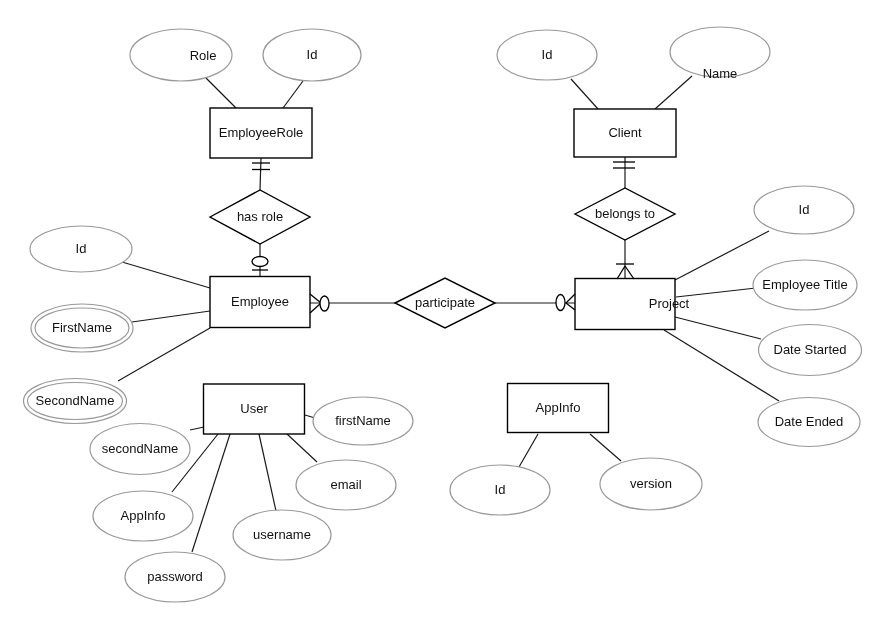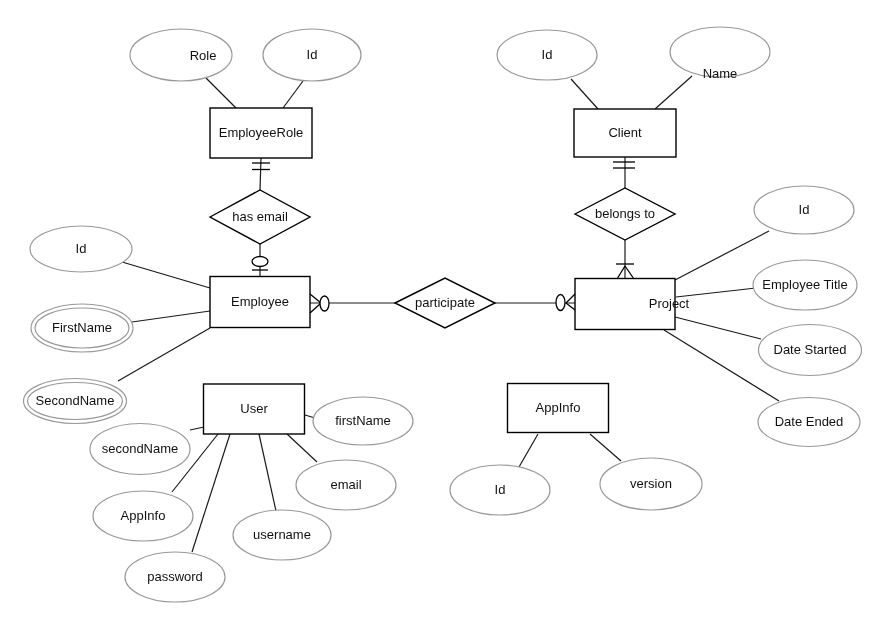--- a/index.html
+++ b/index.html
@@ -93,21 +93,21 @@
       <line x1="575" y1="294" x2="566" y2="303" stroke="#000000" stroke-width="1.3"></line>
       <line x1="575" y1="310" x2="566" y2="303" stroke="#000000" stroke-width="1.3"></line>
     </svg>
   <div id="label-layer">
       <span class="node-label" style="left: 261px; top: 133px;">EmployeeRole</span>
       <span class="node-label" style="left: 625px; top: 133px;">Client</span>
       <span class="node-label" style="left: 260px; top: 302px;">Employee</span>
       <span class="node-label" style="left: 625px; top: 304px; margin-left: 44px;">Project</span>
       <span class="node-label" style="left: 254px; top: 409px;">User</span>
       <span class="node-label" style="left: 558px; top: 408px;">AppInfo</span>
-      <span class="node-label" style="left: 260px; top: 217px;">has email</span>
+      <span class="node-label" style="left: 260px; top: 217px;">has role</span>
       <span class="node-label" style="left: 625px; top: 214px;">belongs to</span>
       <span class="node-label" style="left: 445px; top: 303px;">participate</span>
       <span class="node-label" style="left: 181px; top: 56px; padding-left: 44px;">Role</span>
       <span class="node-label underline" style="left: 312px; top: 55px;">Id</span>
       <span class="node-label underline" style="left: 547px; top: 55px;">Id</span>
       <span class="node-label" style="left: 720px; top: 52px; margin-top: 22px;">Name</span>
       <span class="node-label underline" style="left: 81px; top: 249px;">Id</span>
       <span class="node-label" style="left: 82px; top: 328px;">FirstName</span>
       <span class="node-label" style="left: 75px; top: 401px;">SecondName</span>
       <span class="node-label underline" style="left: 804px; top: 210px;">Id</span>

